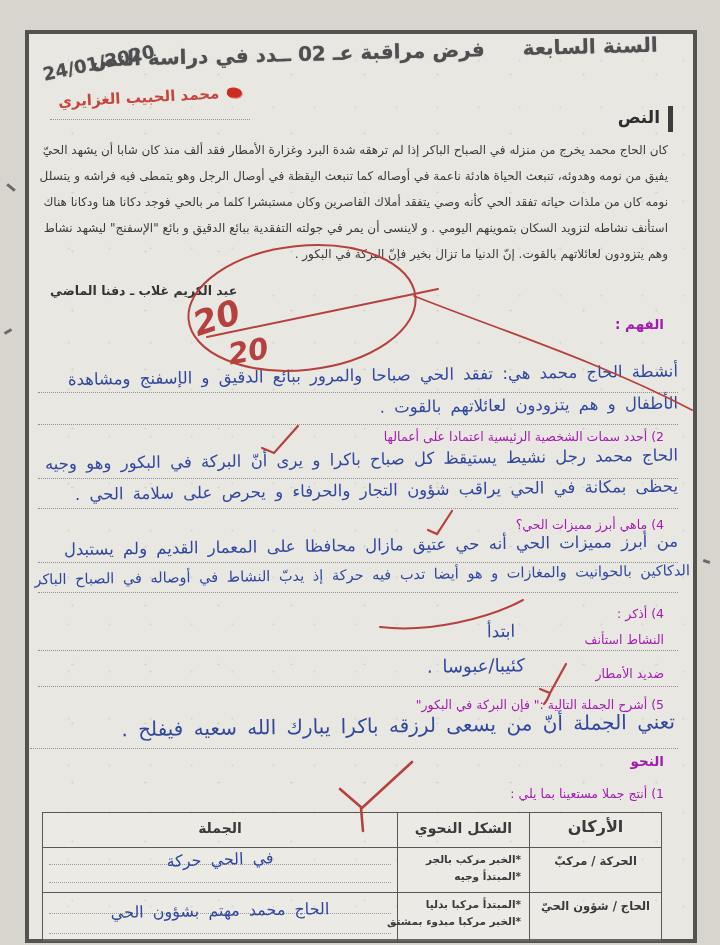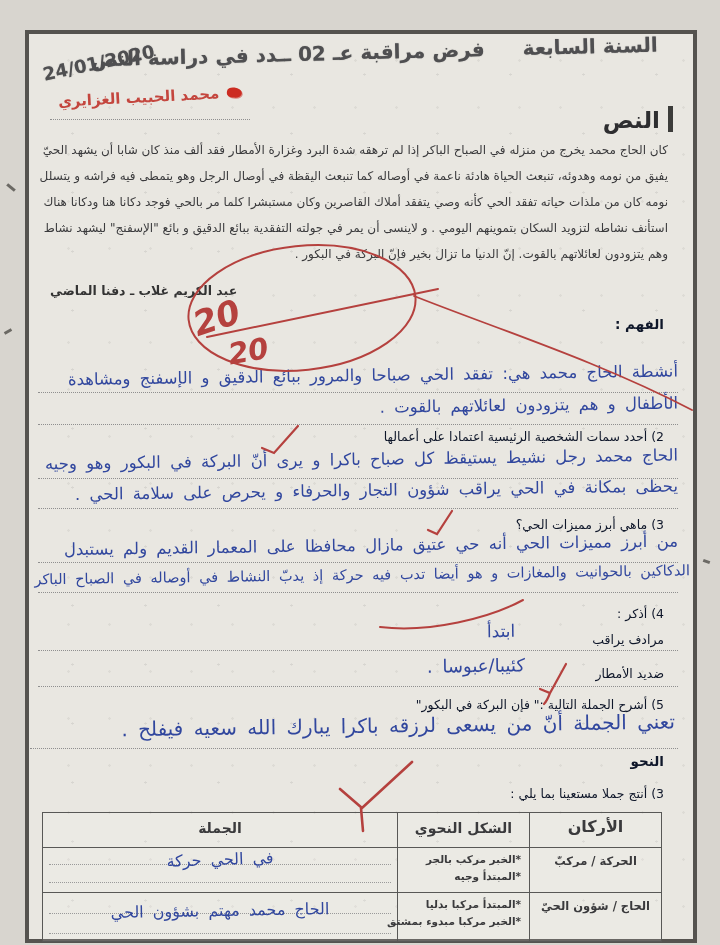--- a/index.html
+++ b/index.html
@@ -23,27 +23,27 @@
   
   .pencil{color:#4f4f51; font-weight:bold; text-shadow:0 0 1px rgba(80,80,80,.55);}
   .hdr-title{top:40px; right:62px; font-size:20px; transform:rotate(-1.5deg); letter-spacing:.5px; white-space:nowrap;}
   .hdr-title .gap{margin-left:38px;}
   .hdr-date{top:52px; left:42px; font-size:18px; transform:rotate(-12deg); direction:ltr;}
   .red-name{top:88px; left:58px; color:#c4463e; font-size:15px; font-weight:bold; transform:rotate(-3deg); display:flex; align-items:center; gap:8px; white-space:nowrap;}
   .blot{width:15px; height:10px; background:#cc2c22; border-radius:45% 55% 50% 40%; box-shadow:1px 1px 0 rgba(204,44,34,.5); transform:rotate(8deg);}
   .dotline{position:absolute; height:0; border-top:1.6px dotted #8f8f8f;}
   
   .sec-head{font-weight:bold; color:#2e2e30;}
-  .nass{top:107px; right:60px; font-size:23px; letter-spacing:1px;}
+  .nass{top:107px; right:60px; font-size:17px; letter-spacing:1px;}
   .artifact{top:106px; right:47px; width:5px; height:26px; background:#3c3c3a;}
   .para{top:137px; right:52px; left:40px; color:#3b3b3d; font-size:12px;}
   .pline{height:26px; line-height:26px; text-align:justify; text-align-last:justify; white-space:nowrap; overflow:hidden;}
   .pline-last{text-align-last:right;}
   .attribution{top:283px; left:50px; font-size:12.5px; font-weight:bold; color:#333;}
-  .label{color:#0f172a; font-size:12.5px; white-space:nowrap;}
+  .label{color:#a21caf; font-size:12.5px; white-space:nowrap;}
   .bold-label{font-weight:bold; font-size:13.5px;}
   
   .ink{color:#31479e; font-size:16.5px; letter-spacing:.4px; word-spacing:4px; transform:rotate(-.8deg); white-space:nowrap;}
   
   .gtable{top:812px; right:58px; left:42px; border:1.4px solid #585856; display:flex; flex-direction:column; background:rgba(255,255,255,.12);}
   .trow{display:flex; border-top:1.2px solid #585856;}
   .trow:first-child{border-top:none;}
   .tcell{border-left:1.2px solid #585856; box-sizing:border-box; padding:3px 8px; color:#3a3a3c;}
   .tcell:last-child{border-left:none;}
   .c-elems{width:132px; text-align:center;}
@@ -99,40 +99,40 @@
   <div class="dotline" style="top:392px;right:42px;left:38px;"></div>
   <div class="abs ink" style="top:398px;right:42px;left:38px;">الأطفال و هم يتزودون لعائلاتهم بالقوت .</div>
   <div class="dotline" style="top:424px;right:42px;left:38px;"></div>
 
   <div class="abs label" style="top:429px;right:56px;">2) أحدد سمات الشخصية الرئيسية اعتمادا على أعمالها</div>
   <div class="abs ink" style="top:450px;right:42px;left:38px;">الحاج محمد رجل نشيط يستيقظ كل صباح باكرا و يرى أنّ البركة في البكور وهو وجيه</div>
   <div class="dotline" style="top:478px;right:42px;left:38px;"></div>
   <div class="abs ink" style="top:481px;right:42px;left:38px;">يحظى بمكانة في الحي يراقب شؤون التجار والحرفاء و يحرص على سلامة الحي .</div>
   <div class="dotline" style="top:508px;right:42px;left:38px;"></div>
 
-  <div class="abs label" style="top:517px;right:56px;">3) ماهي أبرز مميزات الحي؟</div>
+  <div class="abs label" style="top:517px;right:56px;">4) ماهي أبرز مميزات الحي؟</div>
   <div class="abs ink" style="top:536px;right:42px;left:38px;">من أبرز مميزات الحي أنه حي عتيق مازال محافظا على المعمار القديم ولم يستبدل</div>
   <div class="dotline" style="top:562px;right:42px;left:38px;"></div>
   <div class="abs ink" style="top:567px;right:30px;left:2px;font-size:14.5px;">الدكاكين بالحوانيت والمغازات و هو أيضا تدب فيه حركة إذ يدبّ النشاط في أوصاله في الصباح الباكر</div>
   <div class="dotline" style="top:592px;right:42px;left:38px;"></div>
 
   <div class="abs label" style="top:606px;right:56px;">4) أذكر :</div>
-  <div class="abs label" style="top:632px;right:56px;">مرادف يراقب</div>
+  <div class="abs label" style="top:632px;right:56px;">النشاط استأنف</div>
   <div class="abs ink" style="top:621px;right:205px;font-size:17px;">ابتدأ</div>
   <div class="dotline" style="top:650px;right:42px;left:38px;"></div>
   <div class="abs label" style="top:666px;right:56px;">ضديد الأمطار</div>
   <div class="abs ink" style="top:655px;right:195px;font-size:18px;">كئيبا/عبوسا .</div>
   <div class="dotline" style="top:686px;right:42px;left:38px;"></div>
 
   <div class="abs label" style="top:697px;right:56px;">5) أشرح الجملة التالية :" فإن البركة في البكور"</div>
   <div class="abs ink" style="top:714px;right:45px;left:28px;font-size:20px;letter-spacing:1px;">تعني الجملة أنّ من يسعى لرزقه باكرا يبارك الله سعيه فيفلح .</div>
   <div class="dotline" style="top:748px;right:42px;left:30px;"></div>
 
   <div class="abs label bold-label" style="top:753px;right:56px;">النحو</div>
-  <div class="abs label" style="top:786px;right:56px;">3) أنتج جملا مستعينا بما يلي :</div>
+  <div class="abs label" style="top:786px;right:56px;">1) أنتج جملا مستعينا بما يلي :</div>
 
   <div class="abs gtable">
     <div class="trow hdr-row">
       <div class="tcell c-elems th th-big">الأركان</div>
       <div class="tcell c-form th">الشكل النحوي</div>
       <div class="tcell c-sent th">الجملة</div>
     </div>
     <div class="trow r1">
       <div class="tcell c-elems elem-txt">الحركة / مركبّ</div>
       <div class="tcell c-form">

